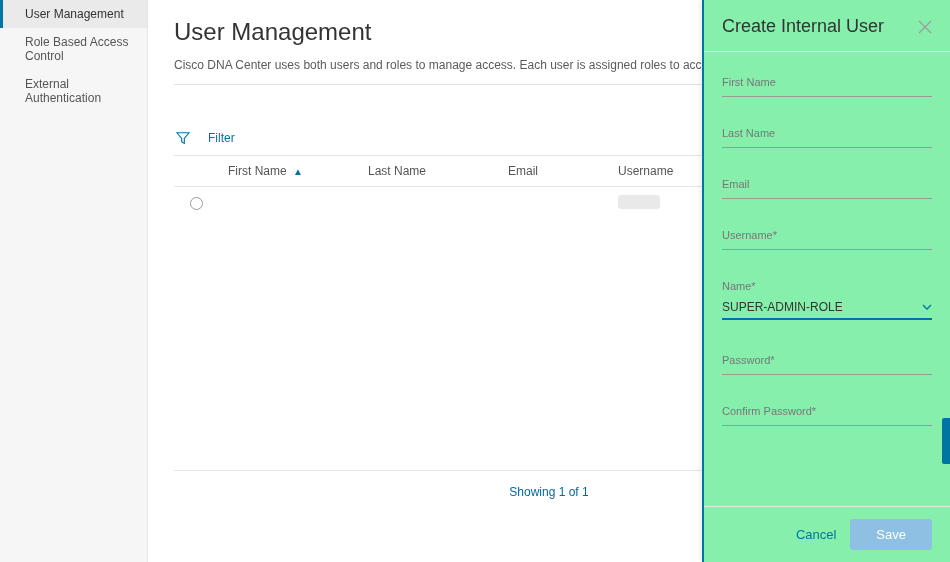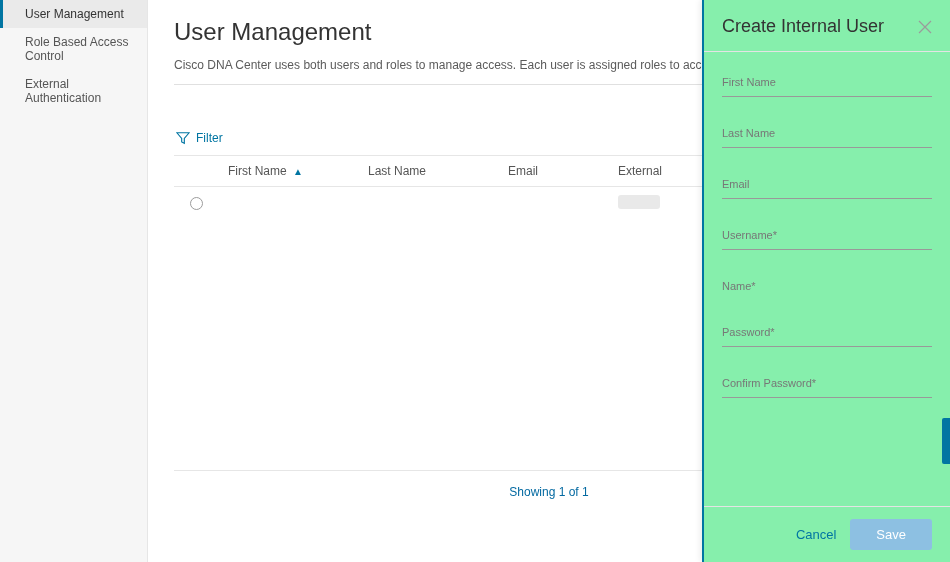--- a/index.html
+++ b/index.html
@@ -30,21 +30,21 @@
   .main {
     flex: 1; display: flex; flex-direction: column;
     padding: 18px 26px 0 26px; min-width: 0;
   }
   .page-title { font-size: 24px; font-weight: 300; color: #333; margin-bottom: 12px; }
   .page-desc { font-size: 12px; color: #5b5b5b; margin-bottom: 6px; }
   .hr { border: 0; border-top: 1px solid #e0e0e0; margin: 6px 0 10px 0; }
 
   .asof-row { text-align: right; font-size: 12px; color: #666; margin-bottom: 18px; padding-right: 4px; }
 
-  .filter-row { display: flex; gap: 6px; padding: 4px 2px 10px 2px; }
+  .filter-row { display: flex; gap: 18px; padding: 4px 2px 10px 2px; }
   .filter-icon { color: #0175a2; width: 14px; height: 14px; }
   .filter-label { color: #0175a2; font-size: 12px; cursor: pointer; }
 
   .table { width: 100%; }
   .thead, .trow { display: flex; align-items: center; }
   .thead { border-top: 1px solid #e6e6e6; border-bottom: 1px solid #e6e6e6; font-size: 12px; color: #555; }
   .th, .td { padding: 8px 10px; }
   .col-radio { width: 44px; display: flex; justify-content: center; }
   .col-first { width: 140px; }
   .col-last  { width: 140px; }
@@ -148,21 +148,21 @@
 
     <div class="table">
       <div class="thead">
         <div class="th col-radio"></div>
         <div class="th col-first">
           <span>First Name</span>
           <span class="sort-arrow">▲</span>
         </div>
         <div class="th col-last">Last Name</div>
         <div class="th col-email">Email</div>
-        <div class="th col-user">External</div>
+        <div class="th col-user">Username</div>
       </div>
 
       <div class="table-body">
         <div class="trow">
           <div class="td col-radio">
             <span class="radio"></span>
           </div>
           <div class="td col-first"></div>
           <div class="td col-last"></div>
           <div class="td col-email"></div>
@@ -198,20 +198,26 @@
     <div class="field">
       <label class="field-label">Email</label>
       <input class="field-input" type="text" value="" style="">
     </div>
     <div class="field">
       <label class="field-label">Username*</label>
       <input class="field-input" type="text" value="" style="">
     </div>
     <div class="field" style="margin-bottom:34px;">
       <span class="field-select-label">Name*</span>
+      <div class="field-select">
+        <span>SUPER-ADMIN-ROLE</span>
+        <svg class="chevron" viewBox="0 0 10 10" fill="none" stroke-width="1.3">
+          <path d="M1 3 L5 7 L9 3"></path>
+        </svg>
+      </div>
     </div>
     <div class="field">
       <label class="field-label">Password*</label>
       <input class="field-input" type="password" value="" style="">
     </div>
     <div class="field">
       <label class="field-label">Confirm Password*</label>
       <input class="field-input" type="password" value="" style="">
     </div>
   </div>

